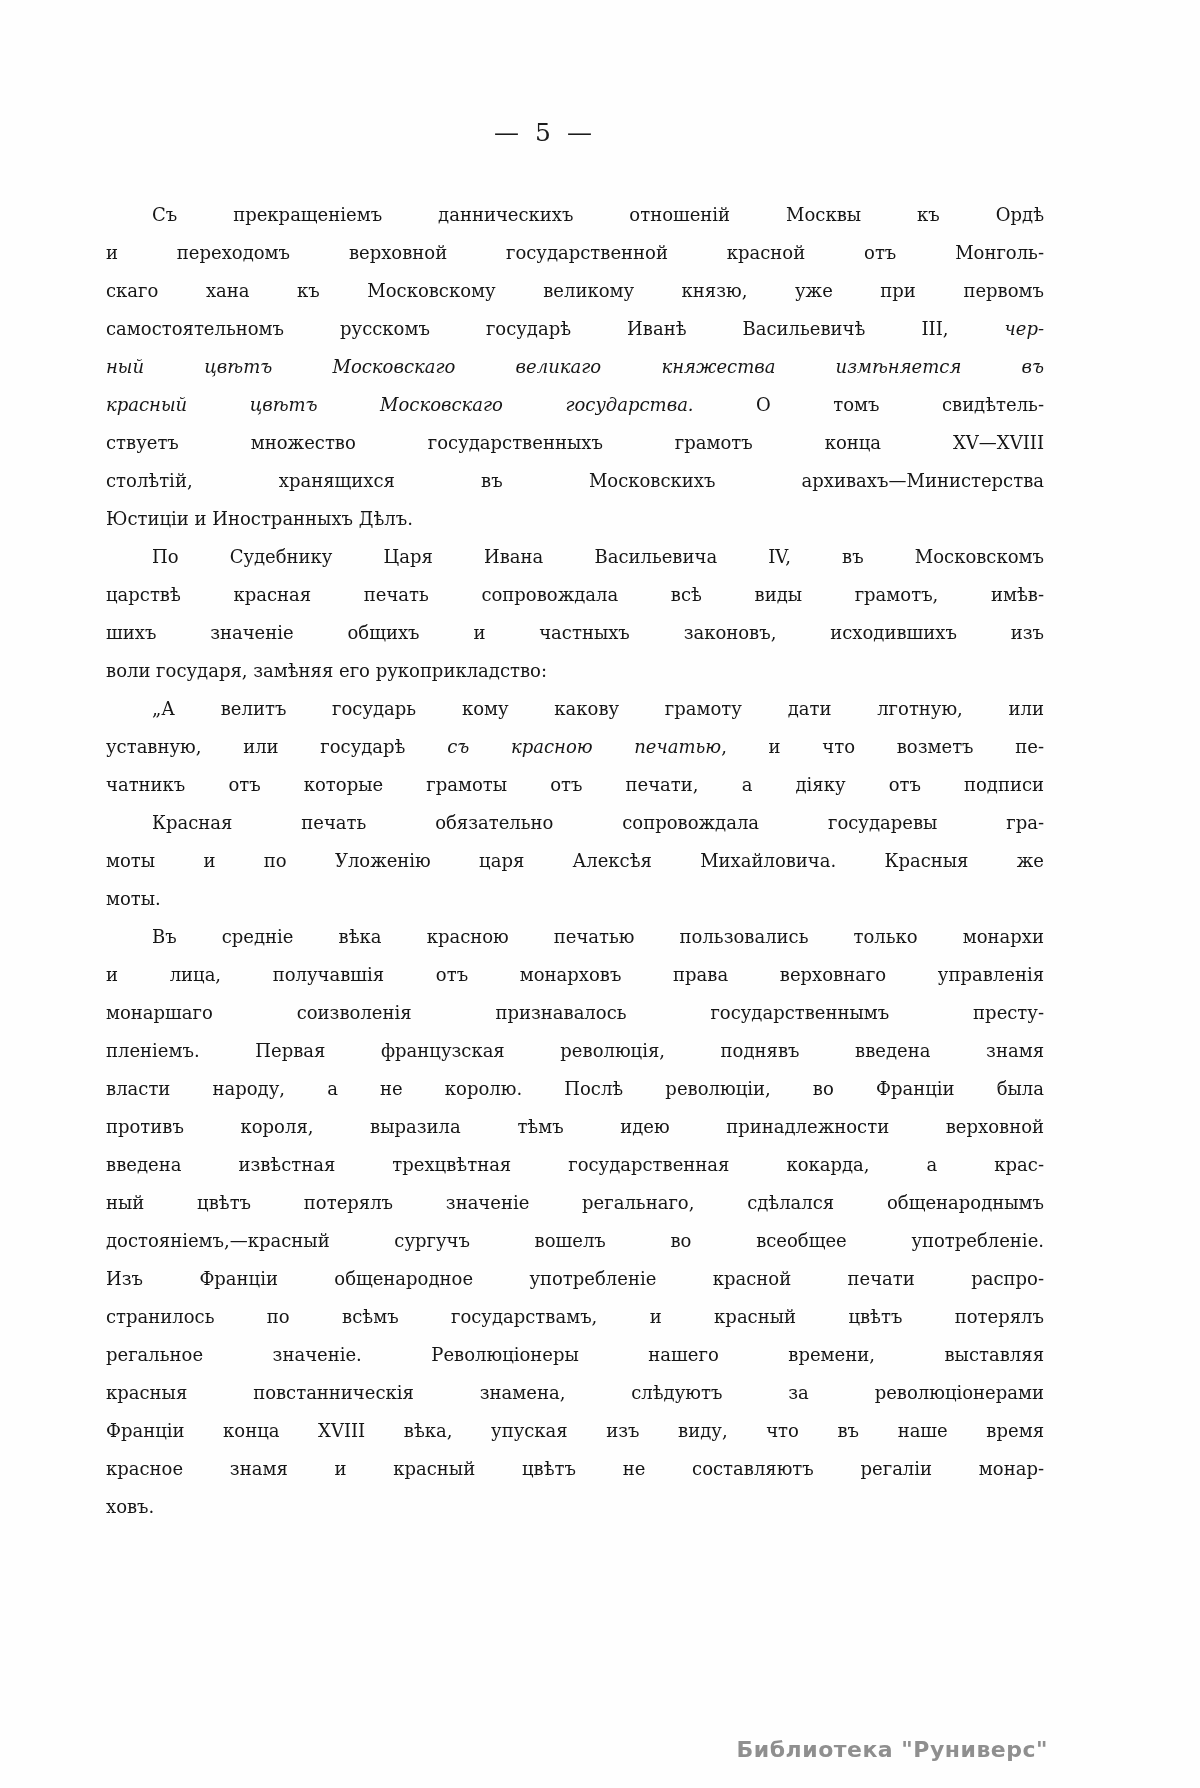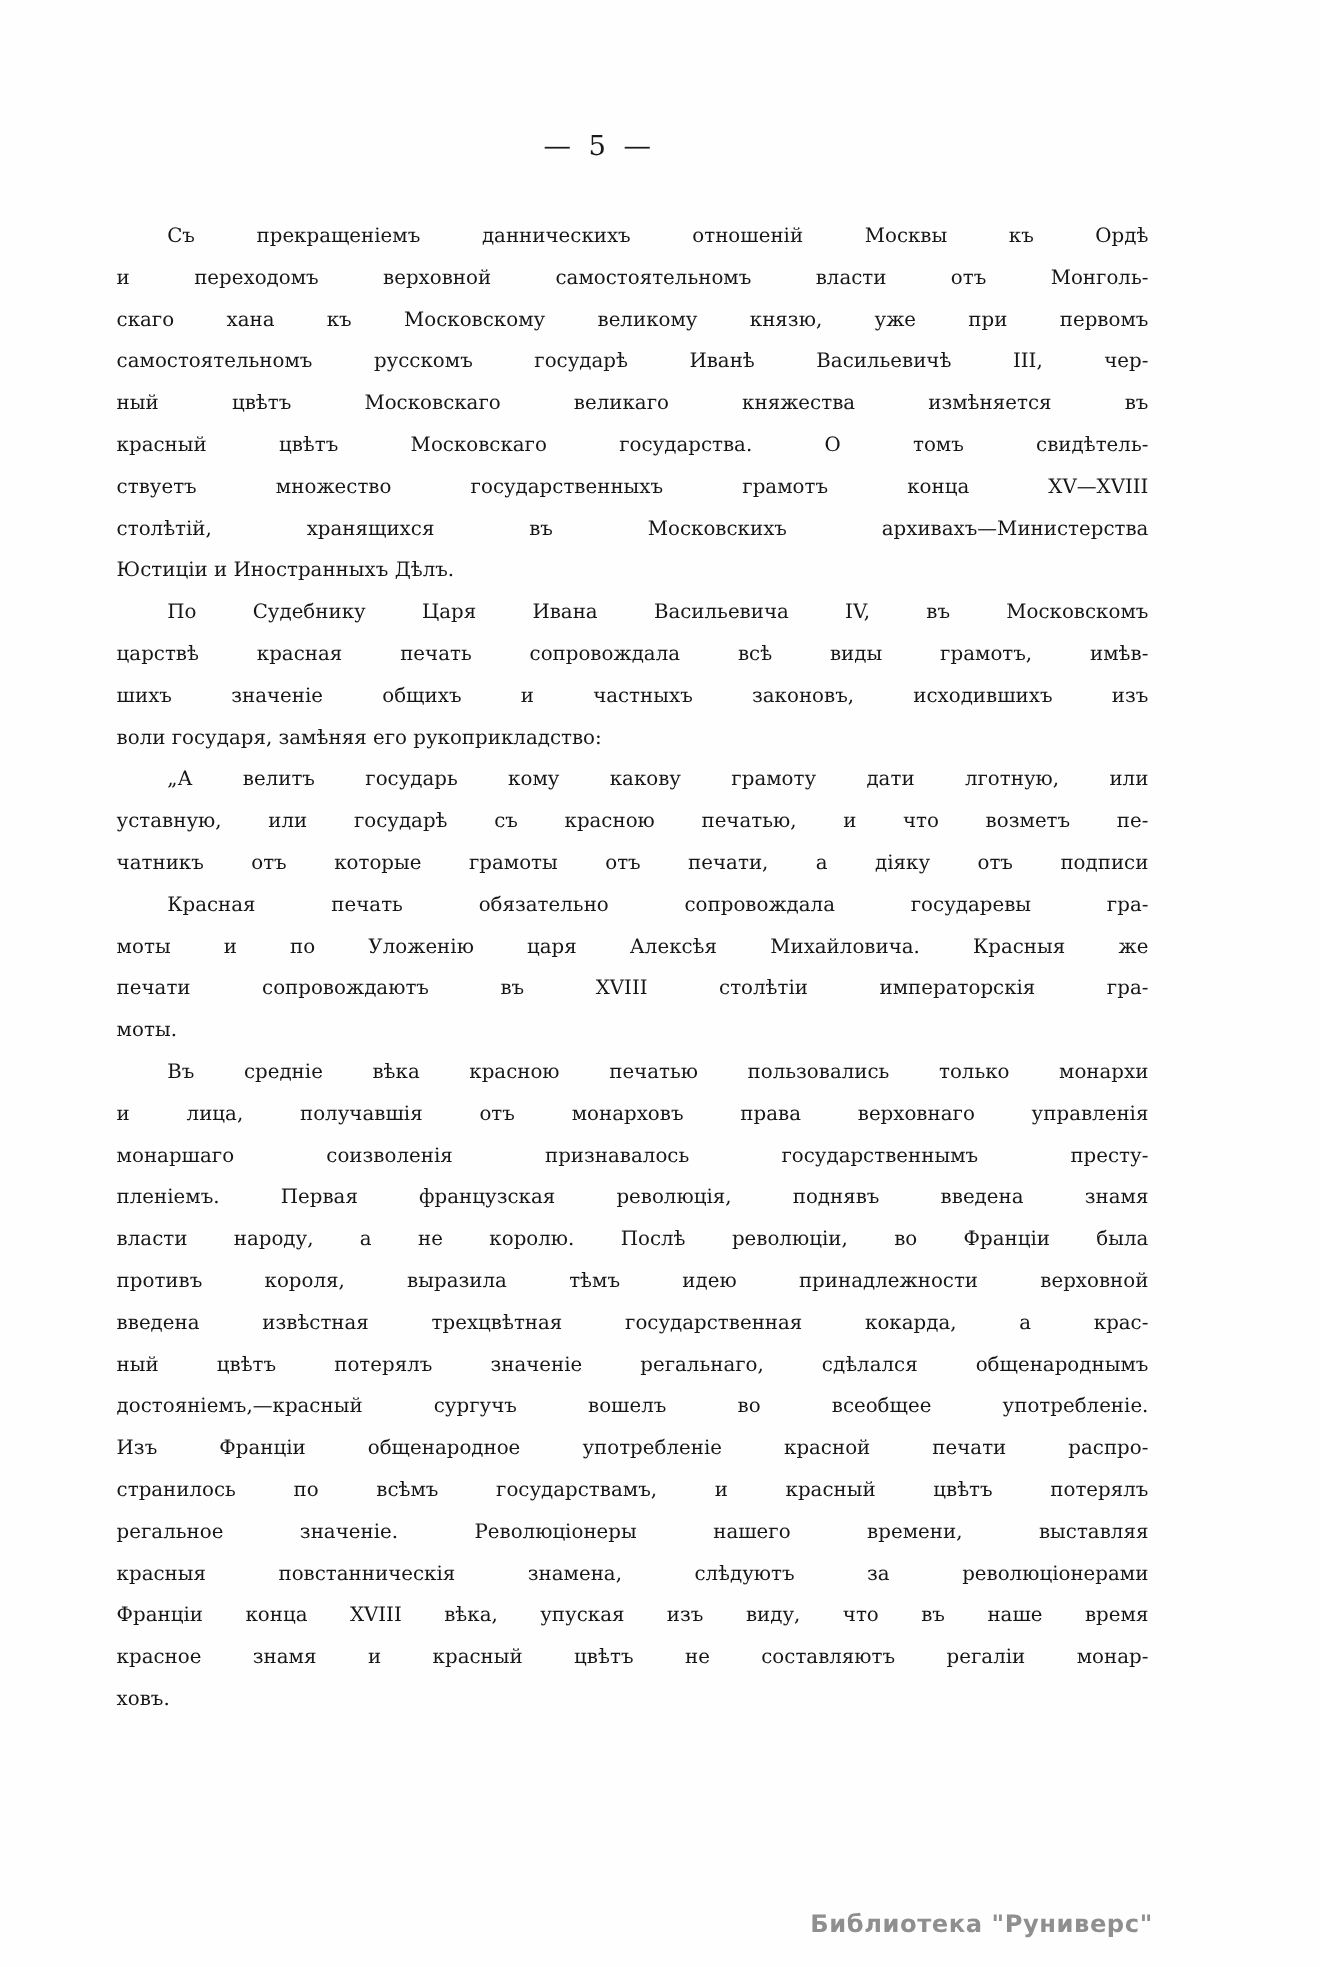--- a/index.html
+++ b/index.html
@@ -43,20 +43,21 @@
     text-align-last: justify;
     white-space: normal;
   }
   .line.indent {
     text-indent: 46px;
   }
   .line.last {
     text-align-last: left;
   }
   .seg.italic {
+    font-style: italic;
     margin-top: 28px;
   }
   .watermark {
     position: absolute;
     right: 152px;
     bottom: 26px;
     font-family: "DejaVu Sans", sans-serif;
     font-weight: bold;
     font-size: 22px;
     color: #8f8f8f;
@@ -65,21 +66,21 @@
 </style>
 </head>
 <body>
 
 <div class="scan-page">
   <div class="page-number">— 5 —</div>
 
   <div class="text-block">
       <div class="paragraph">
         <div class="line indent"><span class="seg">Съ прекращеніемъ данническихъ отношеній Москвы къ Ордѣ</span></div>
-        <div class="line"><span class="seg">и переходомъ верховной самостоятельномъ власти отъ Монголь-</span></div>
+        <div class="line"><span class="seg">и переходомъ верховной государственной красной отъ Монголь-</span></div>
         <div class="line"><span class="seg">скаго хана къ Московскому великому князю, уже при первомъ</span></div>
         <div class="line"><span class="seg">самостоятельномъ русскомъ государѣ Иванѣ Васильевичѣ III, </span><span class="seg italic">чер-</span></div>
         <div class="line"><span class="seg italic">ный цвѣтъ Московскаго великаго княжества измѣняется въ</span></div>
         <div class="line"><span class="seg italic">красный цвѣтъ Московскаго государства.</span><span class="seg"> О томъ свидѣтель-</span></div>
         <div class="line"><span class="seg">ствуетъ множество государственныхъ грамотъ конца XV—XVIII</span></div>
         <div class="line"><span class="seg">столѣтій, хранящихся въ Московскихъ архивахъ—Министерства</span></div>
         <div class="line last"><span class="seg">Юстиціи и Иностранныхъ Дѣлъ.</span></div>
       </div>
       <div class="paragraph">
         <div class="line indent"><span class="seg">По Судебнику Царя Ивана Васильевича IV, въ Московскомъ</span></div>
@@ -88,21 +89,20 @@
         <div class="line last"><span class="seg">воли государя, замѣняя его рукоприкладство:</span></div>
       </div>
       <div class="paragraph">
         <div class="line indent"><span class="seg">„А велитъ государь кому какову грамоту дати лготную, или</span></div>
         <div class="line"><span class="seg">уставную, или государѣ </span><span class="seg italic">съ красною печатью</span><span class="seg">, и что возметъ пе-</span></div>
         <div class="line"><span class="seg">чатникъ отъ которые грамоты отъ печати, а діяку отъ подписи</span></div>
       </div>
       <div class="paragraph">
         <div class="line indent"><span class="seg">Красная печать обязательно сопровождала государевы гра-</span></div>
         <div class="line"><span class="seg">моты и по Уложенію царя Алексѣя Михайловича. Красныя же</span></div>
-        <div class="line"><span class="seg">печати сопровождаютъ въ XVIII столѣтіи императорскія гра-</span></div>
         <div class="line last"><span class="seg">моты.</span></div>
       </div>
       <div class="paragraph">
         <div class="line indent"><span class="seg">Въ средніе вѣка красною печатью пользовались только монархи</span></div>
         <div class="line"><span class="seg">и лица, получавшія отъ монарховъ права верховнаго управленія</span></div>
         <div class="line"><span class="seg">монаршаго соизволенія признавалось государственнымъ престу-</span></div>
         <div class="line"><span class="seg">пленіемъ. Первая французская революція, поднявъ введена знамя</span></div>
         <div class="line"><span class="seg">власти народу, а не королю. Послѣ революціи, во Франціи была</span></div>
         <div class="line"><span class="seg">противъ короля, выразила тѣмъ идею принадлежности верховной</span></div>
         <div class="line"><span class="seg">введена извѣстная трехцвѣтная государственная кокарда, а крас-</span></div>

